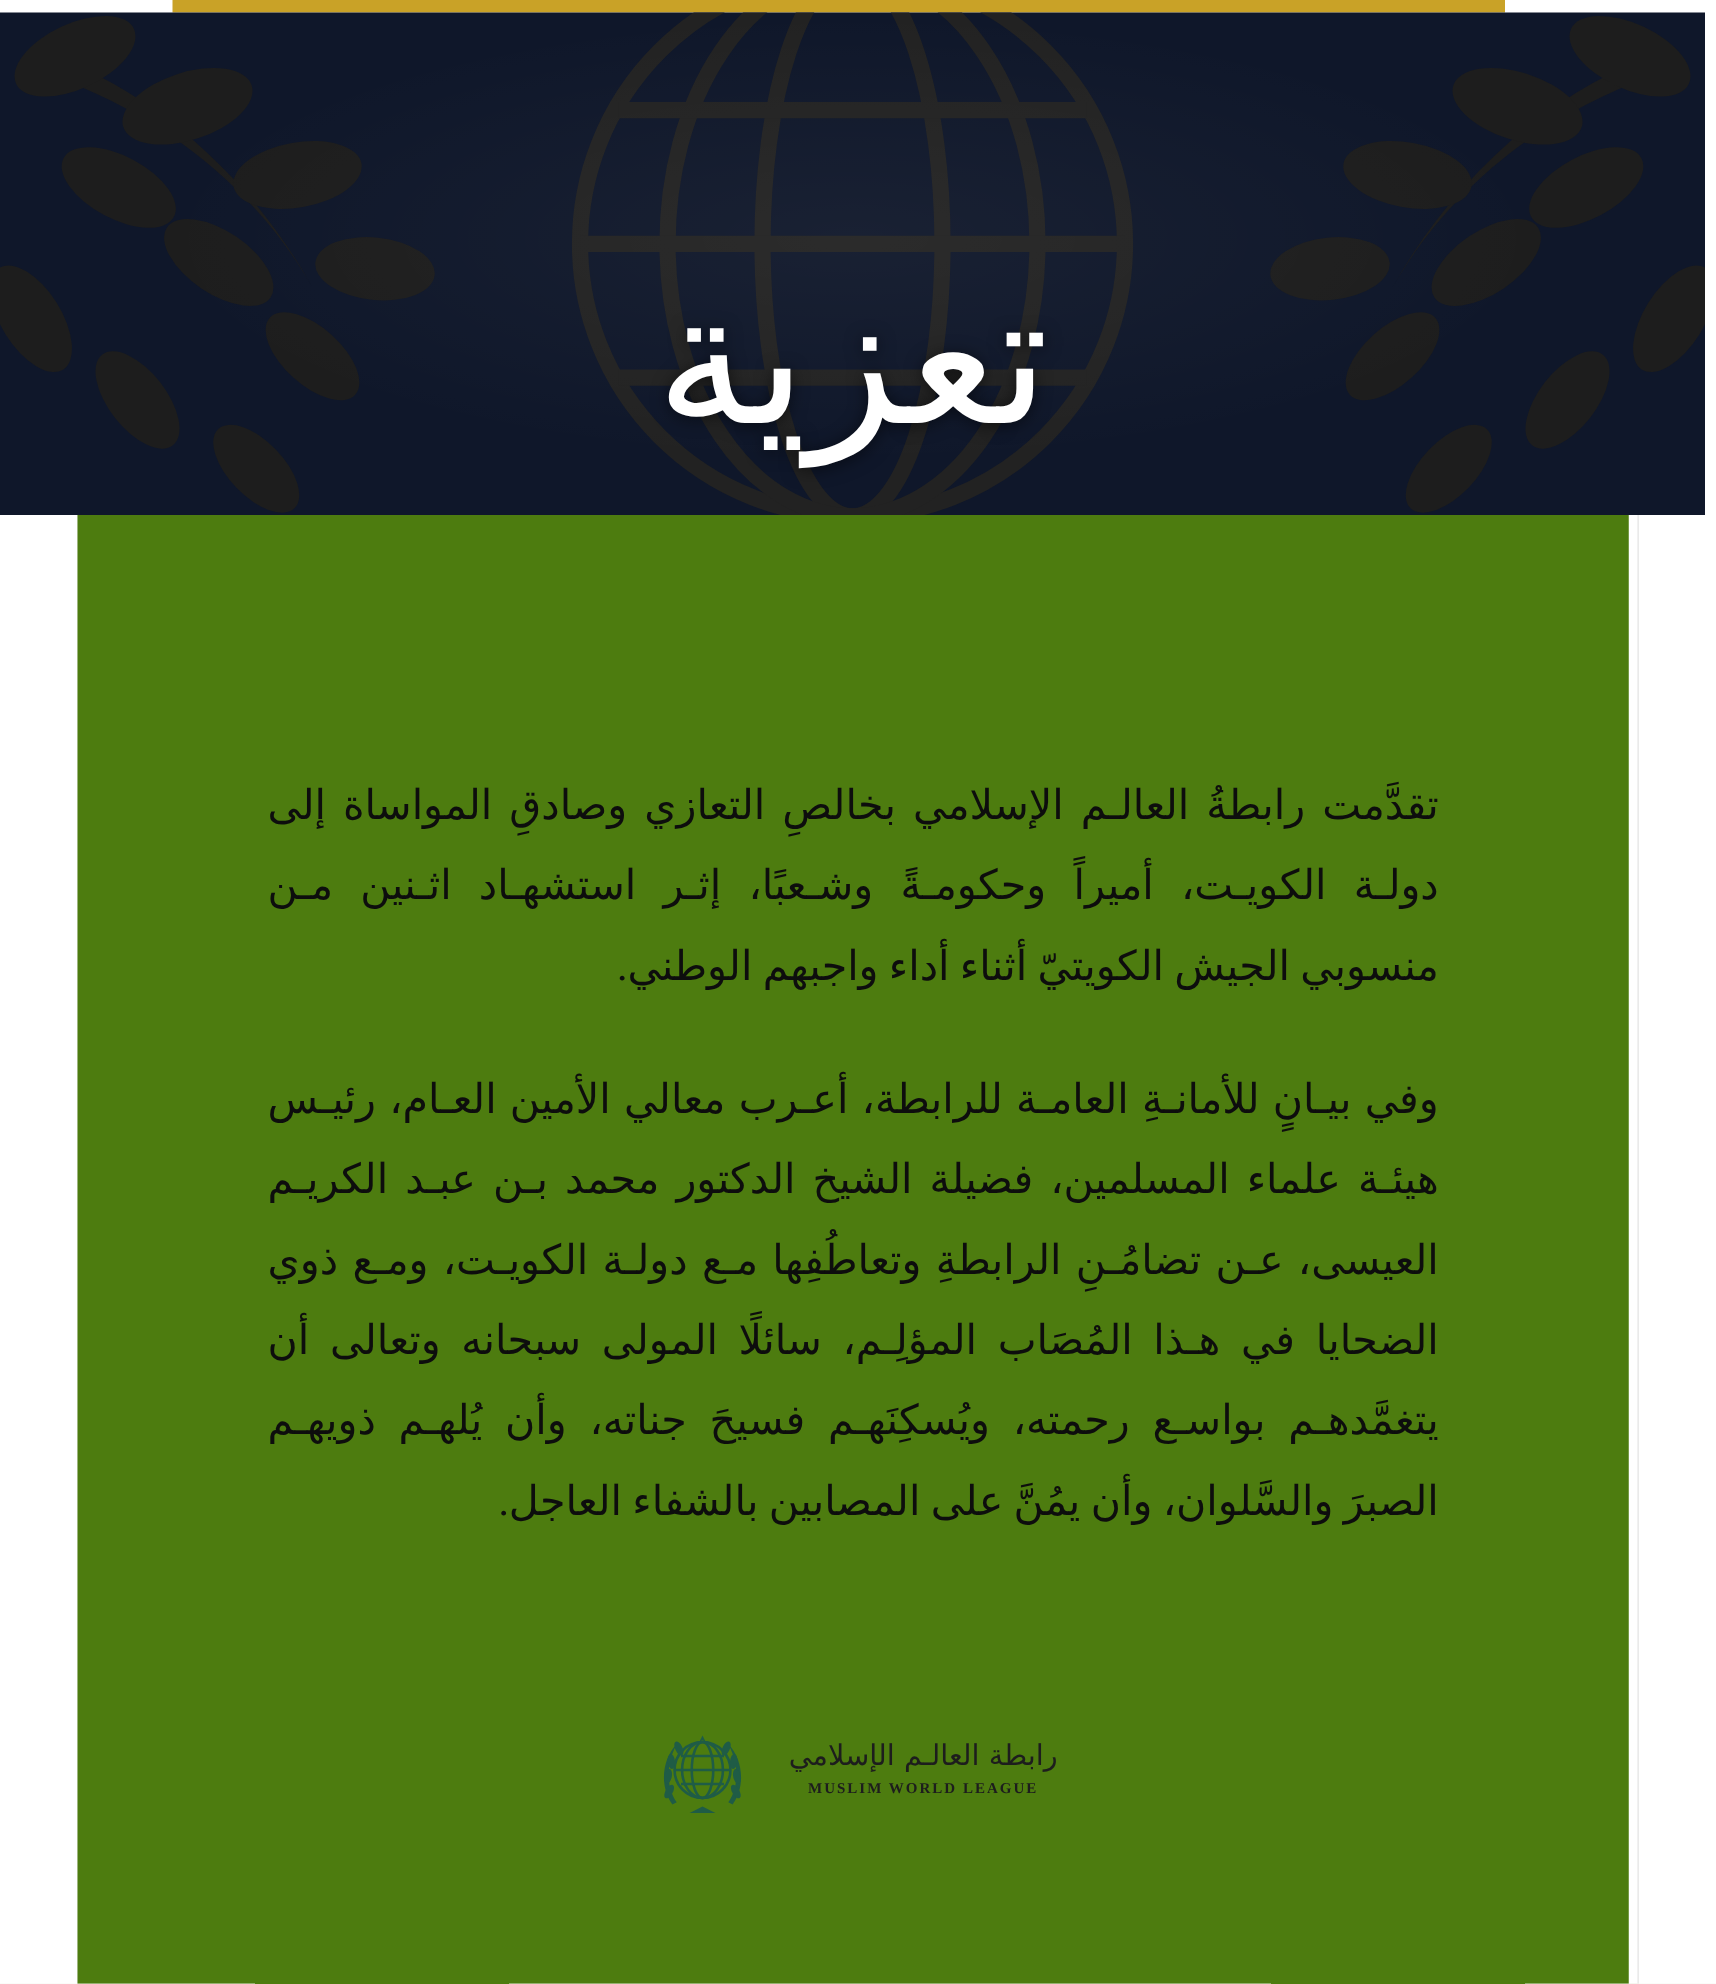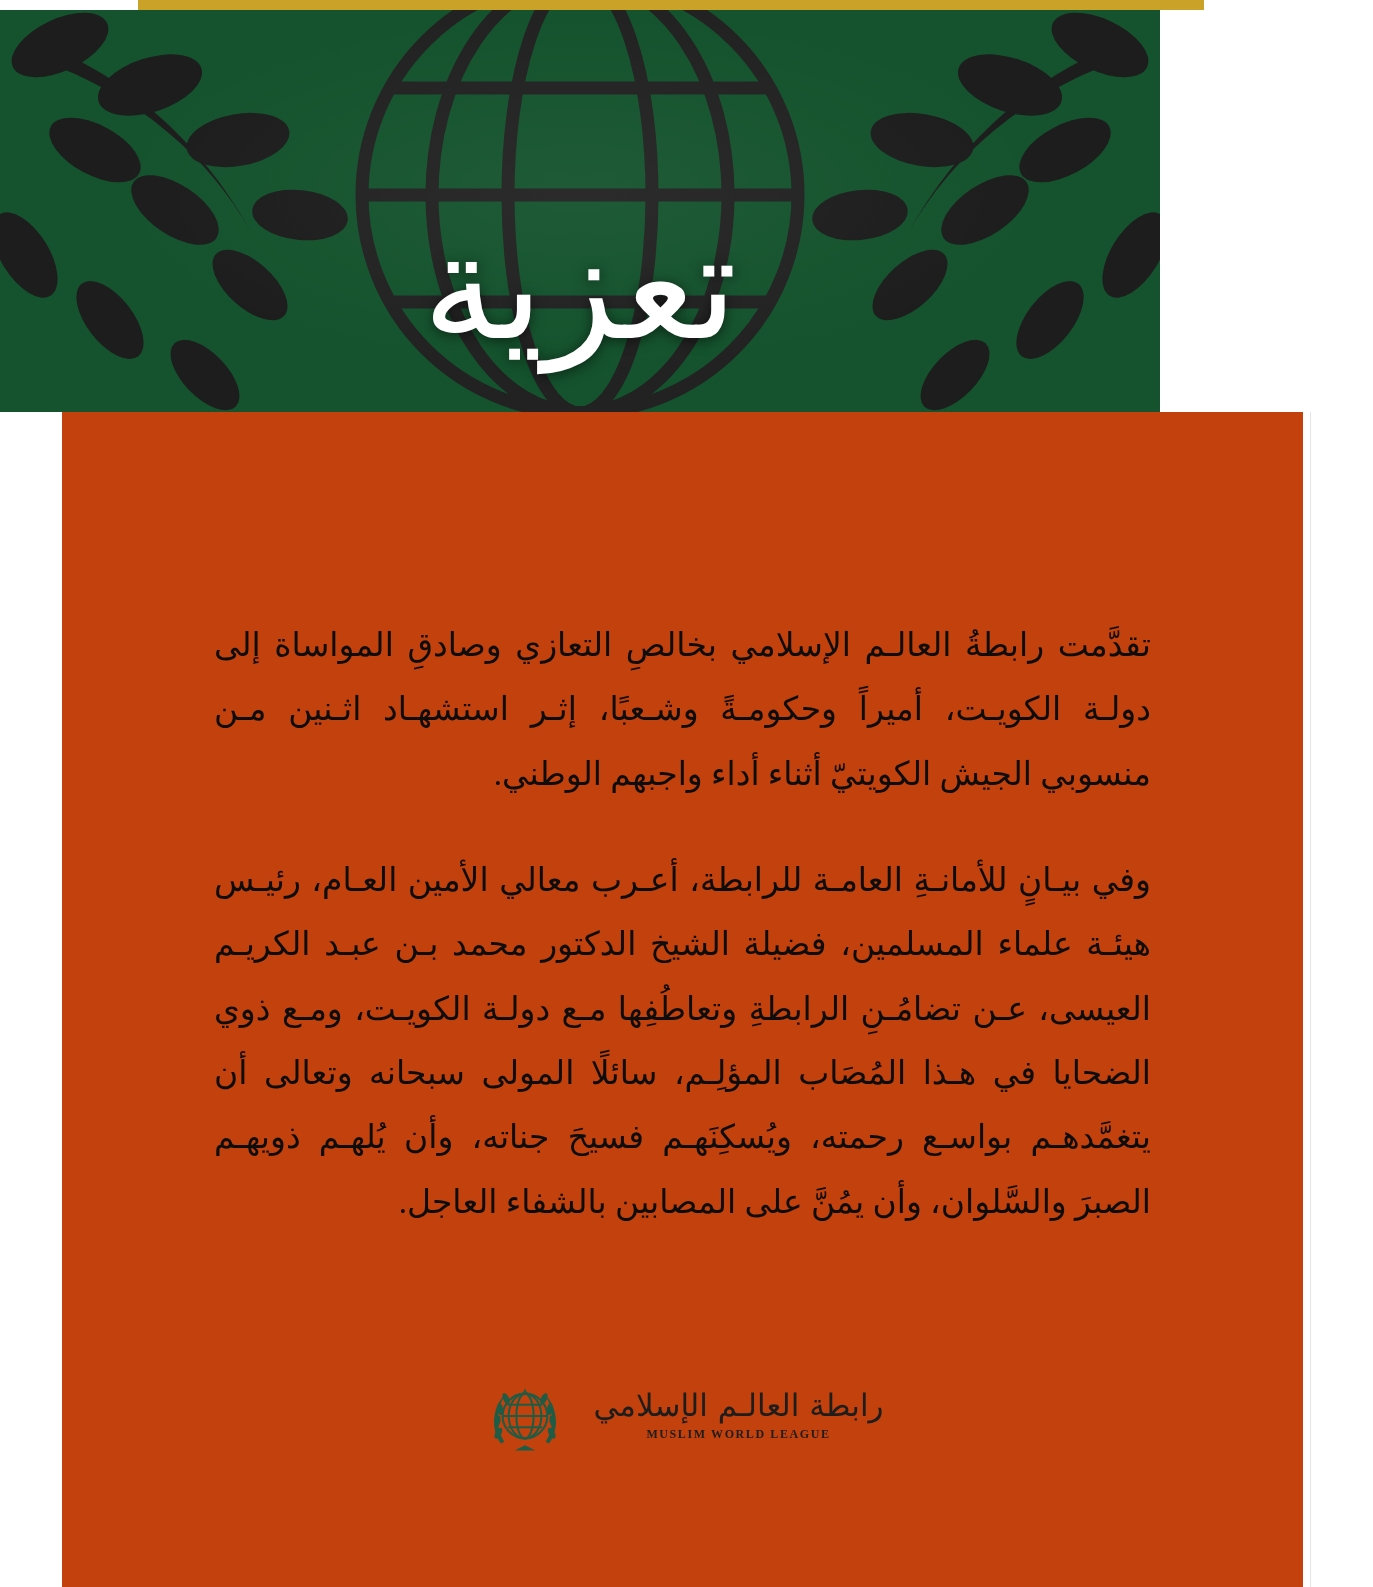--- a/index.html
+++ b/index.html
@@ -23,23 +23,23 @@
     width: 1066px;
     height: 10px;
     background: #c9a227;
   }
 
   
   .header {
     position: absolute;
     top: 10px;
     left: 0;
-    width: 1160px;
+    width: 1364px;
     height: 402px;
-    background: #14532d;
+    background: #0f172a;
     overflow: hidden;
   }
   .header::after {
     content: "";
     position: absolute;
     inset: 0;
     background:
       radial-gradient(ellipse at 50% 45%, rgba(255,255,255,0.045) 0%, rgba(255,255,255,0.0) 58%);
     pointer-events: none;
   }
@@ -87,21 +87,21 @@
     text-shadow: 0 2px 14px rgba(0,0,0,.55);
   }
 
   
   .page {
     position: absolute;
     top: 412px;
     left: 62px;
     width: 1241px;
     height: 1175px;
-    background: #c2410c;
+    background: #4d7c0f;
   }
 
   .body-text {
     position: absolute;
     top: 168px;
     right: 152px;
     left: 152px;
     color: #0d0d0d;
     font-family: "Liberation Serif", "DejaVu Serif", serif;
     font-size: 33px;
@@ -126,21 +126,21 @@
   }
   .mwl-mark { width: 86px; height: 86px; }
   .mwl-words {
     display: flex;
     flex-direction: column;
     align-items: center;
     gap: 6px;
   }
   .mwl-ar {
     font-family: "DejaVu Serif", "Liberation Serif", serif;
-    font-size: 31px;
+    font-size: 23px;
     color: #1d1d1d;
     line-height: 1;
     letter-spacing: -1px;
   }
   .mwl-en {
     font-family: "Liberation Serif", "DejaVu Serif", serif;
     font-size: 12px;
     letter-spacing: 1.6px;
     color: #1d1d1d;
     font-weight: 700;

